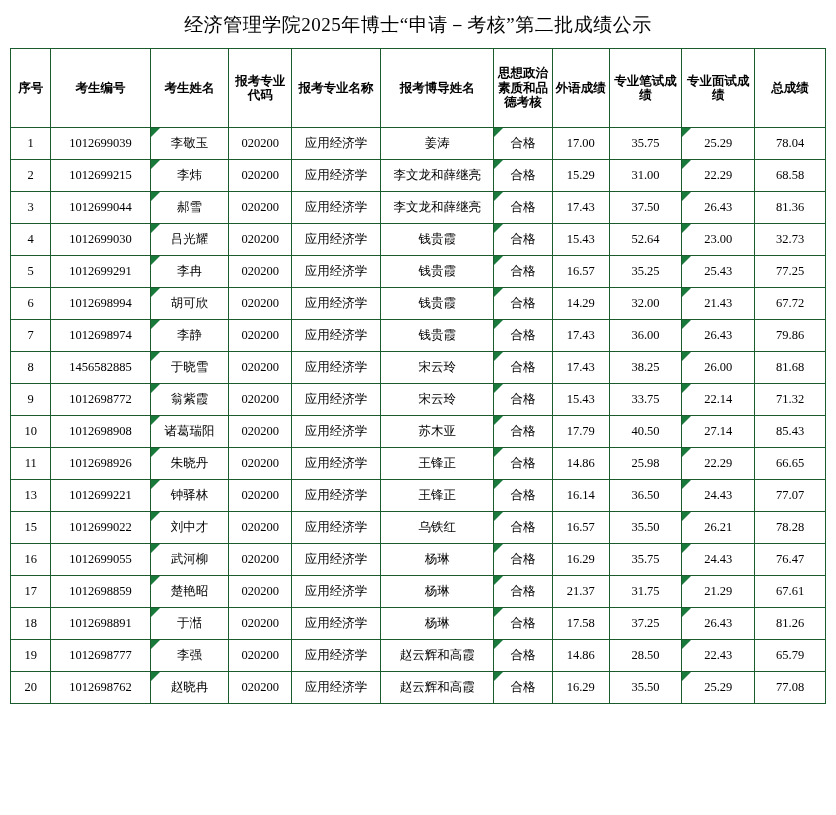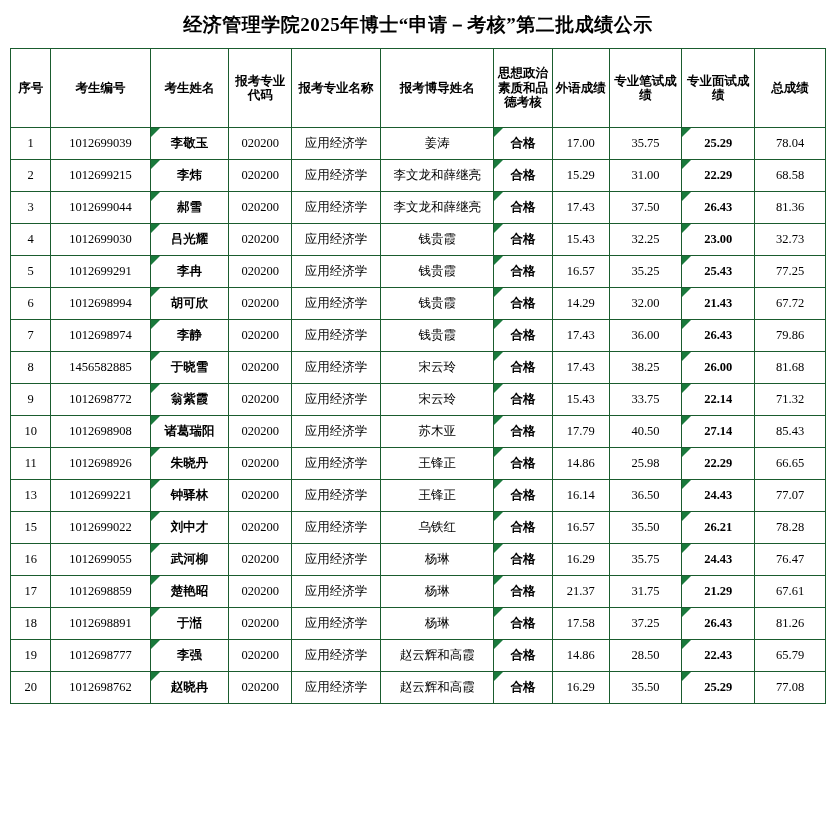--- a/index.html
+++ b/index.html
@@ -15,21 +15,21 @@
     overflow: hidden;
   }
   .page {
     width: 836px;
     box-sizing: border-box;
     padding: 0;
   }
   .doc-title {
     text-align: center;
     font-family: "Liberation Serif", "DejaVu Serif", serif;
-    font-weight: bold;
+    font-weight: normal;
     font-size: 19px;
     letter-spacing: 0.5px;
     padding: 12px 0 10px 0;
     color: #000;
   }
   .table-wrap {
     padding: 0 10px;
     box-sizing: border-box;
   }
   table.grades {
@@ -64,21 +64,20 @@
   col.c-majname  { width: 88px; }
   col.c-advisor  { width: 112px; }
   col.c-ideo     { width: 58px; }
   col.c-foreign  { width: 56px; }
   col.c-written  { width: 72px; }
   col.c-inter    { width: 72px; }
   col.c-total    { width: 70px; }
   
   td.marker {
     position: relative;
-    font-weight: bold;
   }
   td.marker::before {
     content: "";
     position: absolute;
     top: 0;
     left: 0;
     width: 0;
     height: 0;
     border-top: 9px solid #1a7a3c;
     border-right: 9px solid transparent;
@@ -163,21 +162,21 @@
           </tr>
           <tr>
             <td>4</td>
             <td>1012699030</td>
             <td class="marker">吕光耀</td>
             <td>020200</td>
             <td>应用经济学</td>
             <td>钱贵霞</td>
             <td class="marker">合格</td>
             <td>15.43</td>
-            <td>32.25</td>
+            <td>52.64</td>
             <td class="marker">23.00</td>
             <td>32.73</td>
           </tr>
           <tr>
             <td>5</td>
             <td>1012699291</td>
             <td class="marker">李冉</td>
             <td>020200</td>
             <td>应用经济学</td>
             <td>钱贵霞</td>

